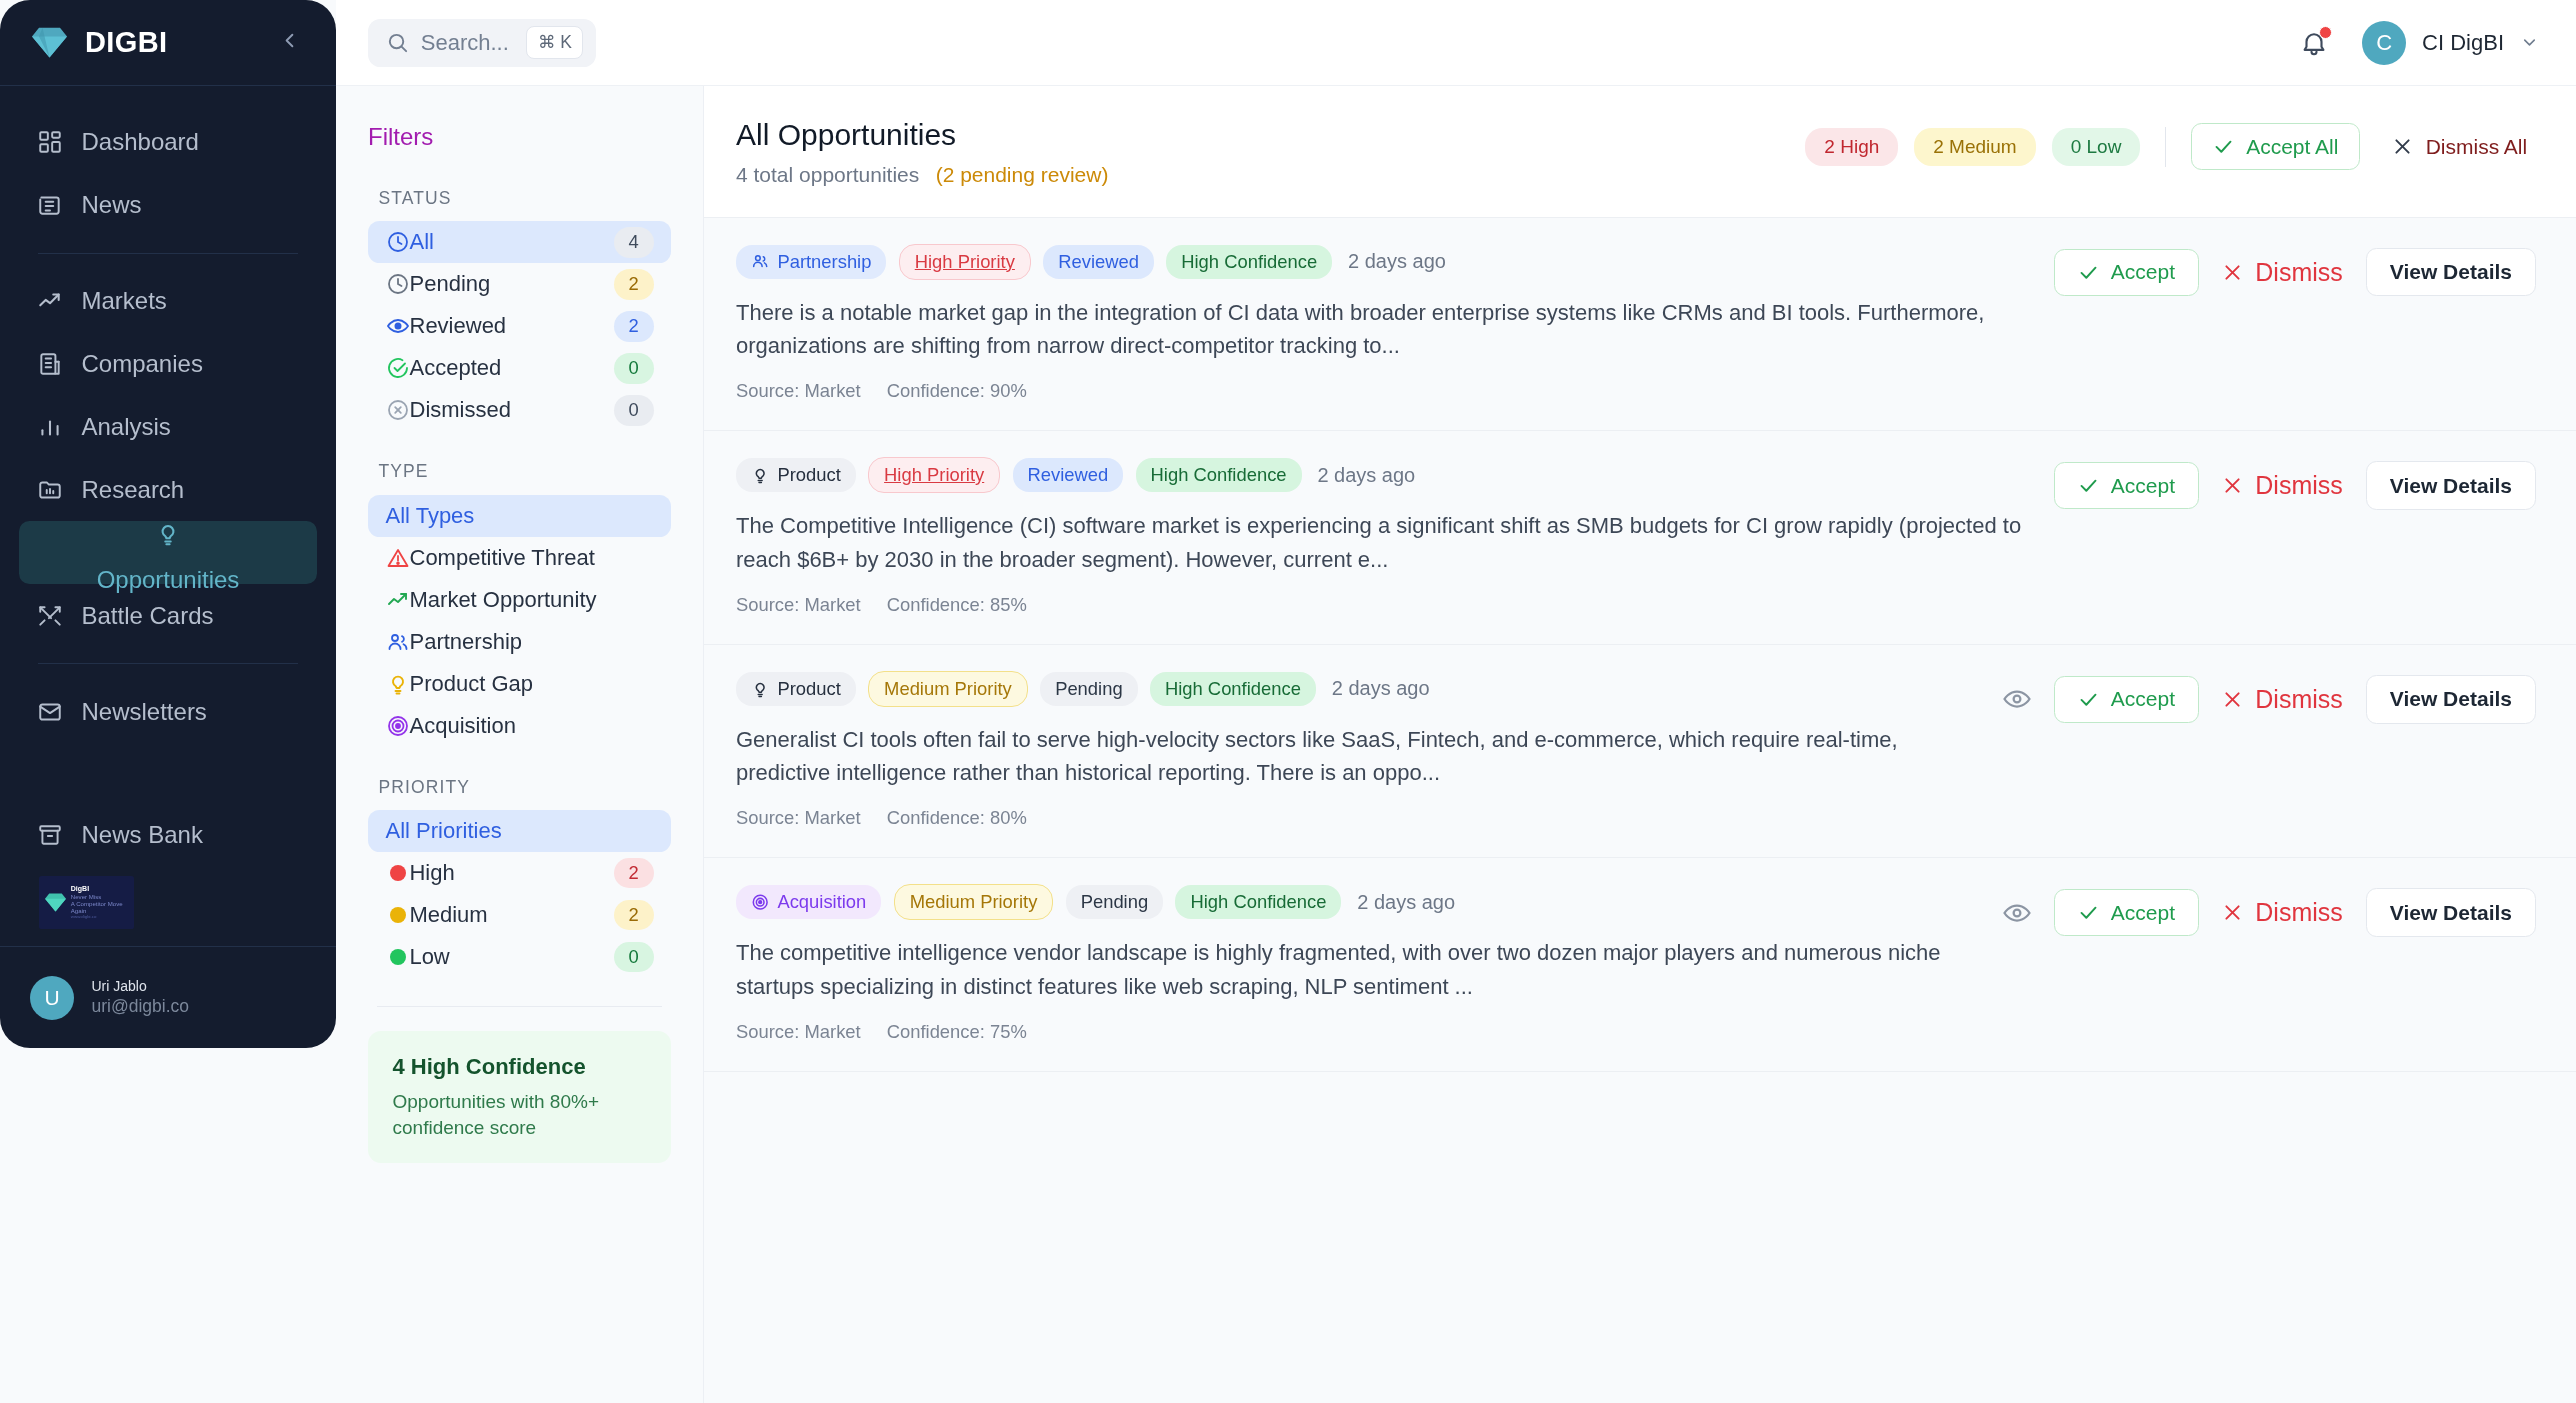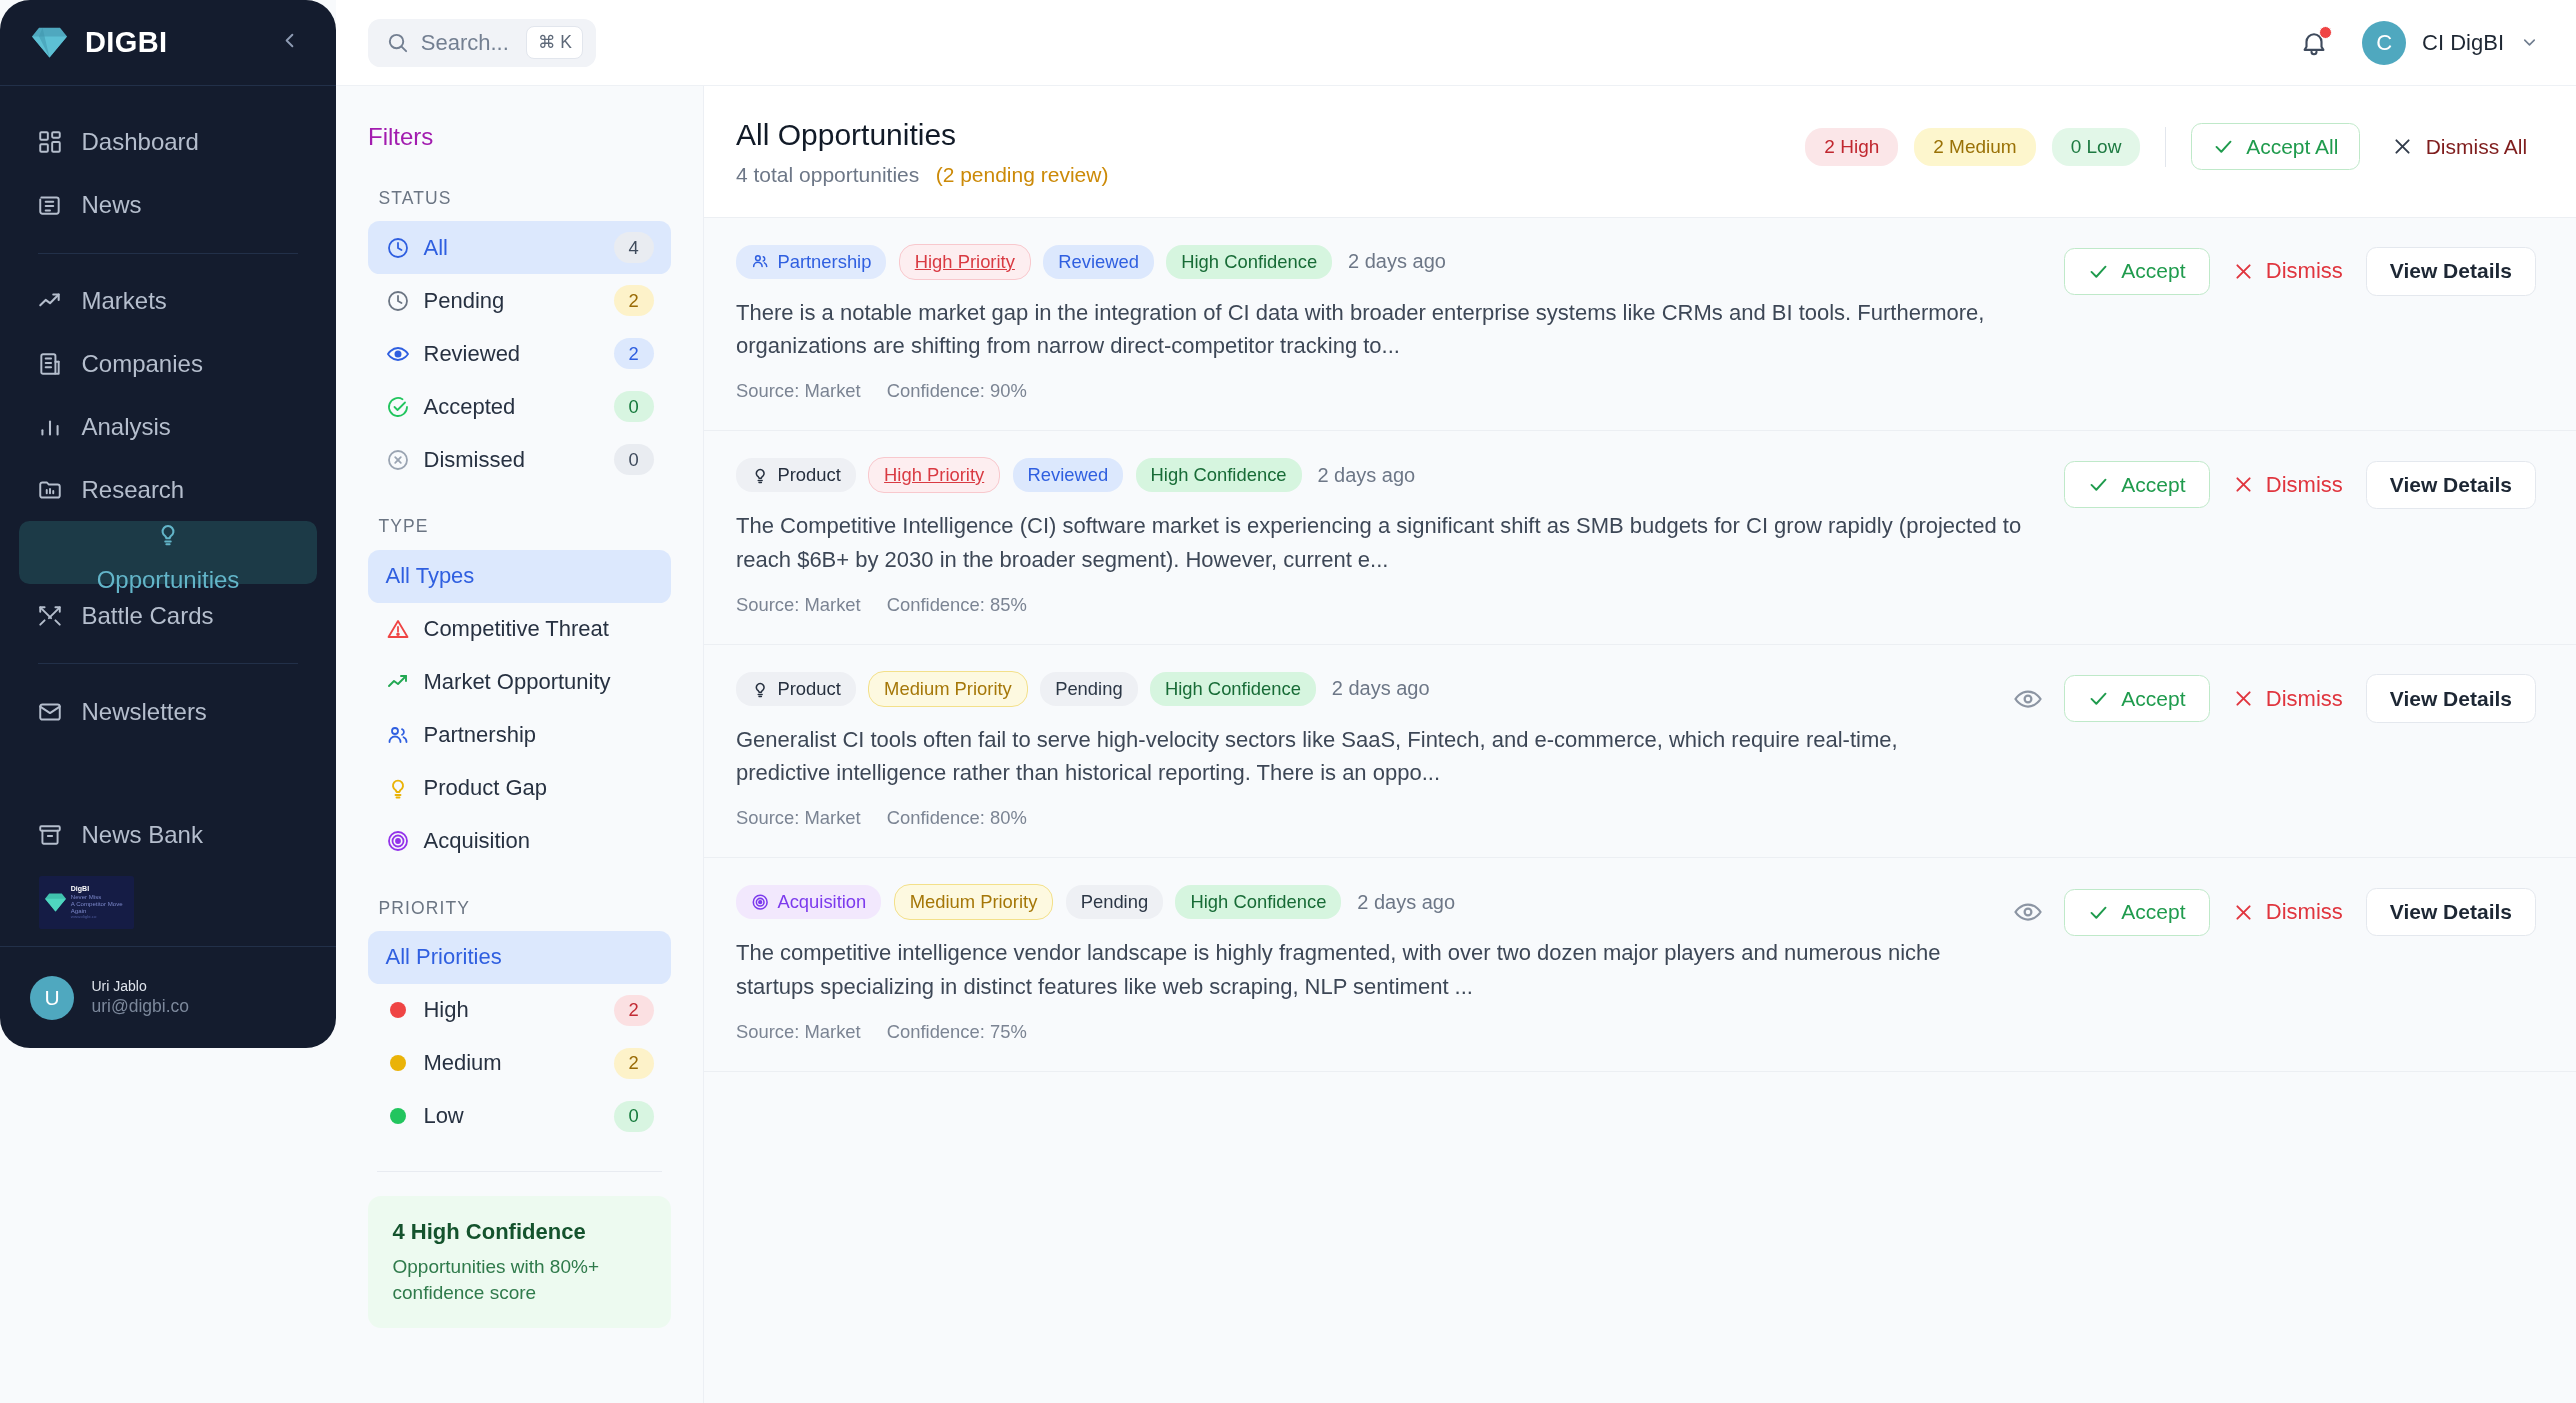--- a/index.html
+++ b/index.html
@@ -112,22 +112,22 @@
     width: 368px; flex: 0 0 368px;
     background: #f8fafc; border-right: 0.9px solid #eceff4;
     padding: 37px 32px 0 32px;
   }
   .filters-title { font-size: 24px; color: #a21caf; margin-bottom: 37px; }
   .fsec-label {
     font-size: 17.5px; letter-spacing: 1.1px; color: #6b7583;
     text-transform: uppercase; margin-bottom: 12.3px; padding-left: 10.5px;
   }
   .frow {
-    display: flex; align-items: center; gap: 14px;
-    height: 53px; padding: 0 17.5px; border-radius: 11.4px;
+    display: flex; align-items: center; gap: 0;
+    height: 42px; padding: 0 17.5px; border-radius: 11.4px;
     cursor: pointer; font-size: 22px; color: #273141;
   }
   .frow .fic { width: 24px; height: 24px; flex: 0 0 24px; }
   .frow.sel { background: #dce8fd; color: #2f5fe0; }
   .frow .flabel { flex: 1; }
   .frow .fcount {
     font-size: 18.4px; border-radius: 17.5px; padding: 4.4px 14px; min-width: 40px;
     text-align: center;
   }
   .c-gray  { background: #e9ecf1; color: #3f4b5c; }
@@ -202,21 +202,21 @@
   .opp-meta { font-size: 18.4px; color: #7b8493; display: flex; gap: 26px; }
   .opp-actions { display: flex; align-items: center; gap: 16px; padding-top: 3.5px; flex: 0 0 auto; }
   .eye-btn { width: 30px; height: 30px; cursor: pointer; opacity: .85; margin-right: 5.3px; }
   .btn-accept {
     display: flex; align-items: center; gap: 12.3px;
     border: 0.9px solid #bfe9c9; border-radius: 10.5px; background: #fff;
     color: #1f9b4d; font-size: 21px; padding: 10.5px 23px; cursor: pointer; white-space: nowrap;
   }
   .btn-dismiss {
     display: flex; align-items: center; gap: 12.3px; background: transparent;
-    border: none; color: #e0353e; font-size: 22px; padding: 10.5px 7px; cursor: pointer; white-space: nowrap;
+    border: none; color: #e0353e; font-size: 25px; padding: 10.5px 7px; cursor: pointer; white-space: nowrap;
   }
   .btn-details {
     border: 0.9px solid #e4e8ee; border-radius: 10.5px; background: #fff;
     color: #1d2734; font-size: 21px; padding: 11.4px 23px; cursor: pointer;
     white-space: nowrap; font-weight: bold;
   }
 </style>
 </head>
 <body>
 

